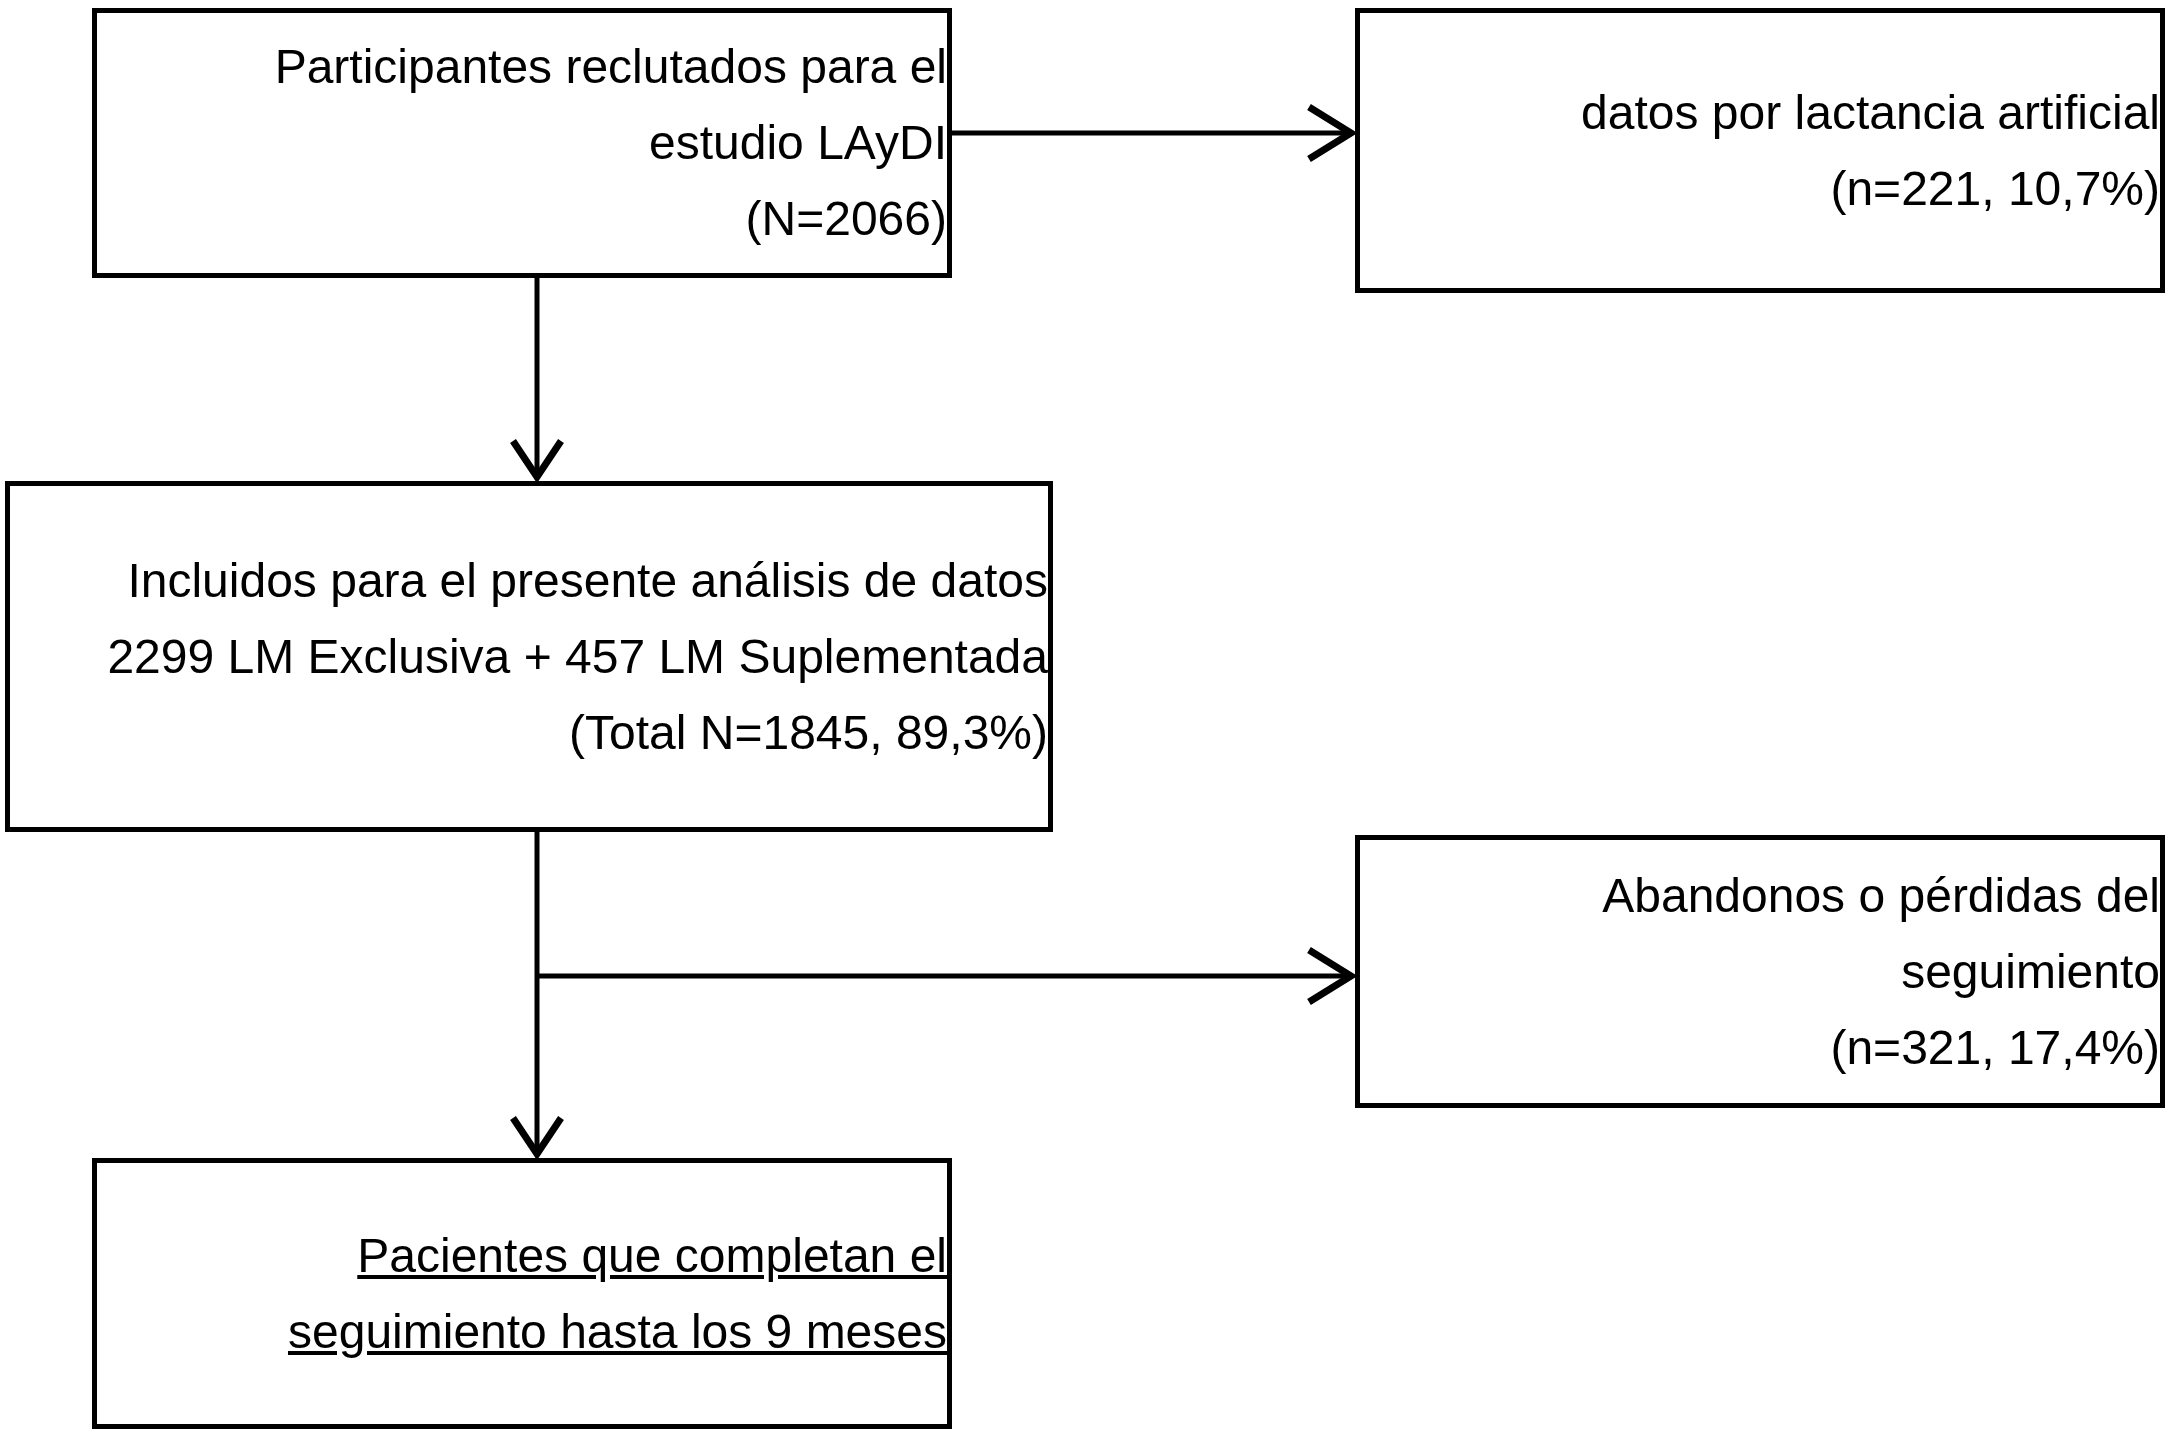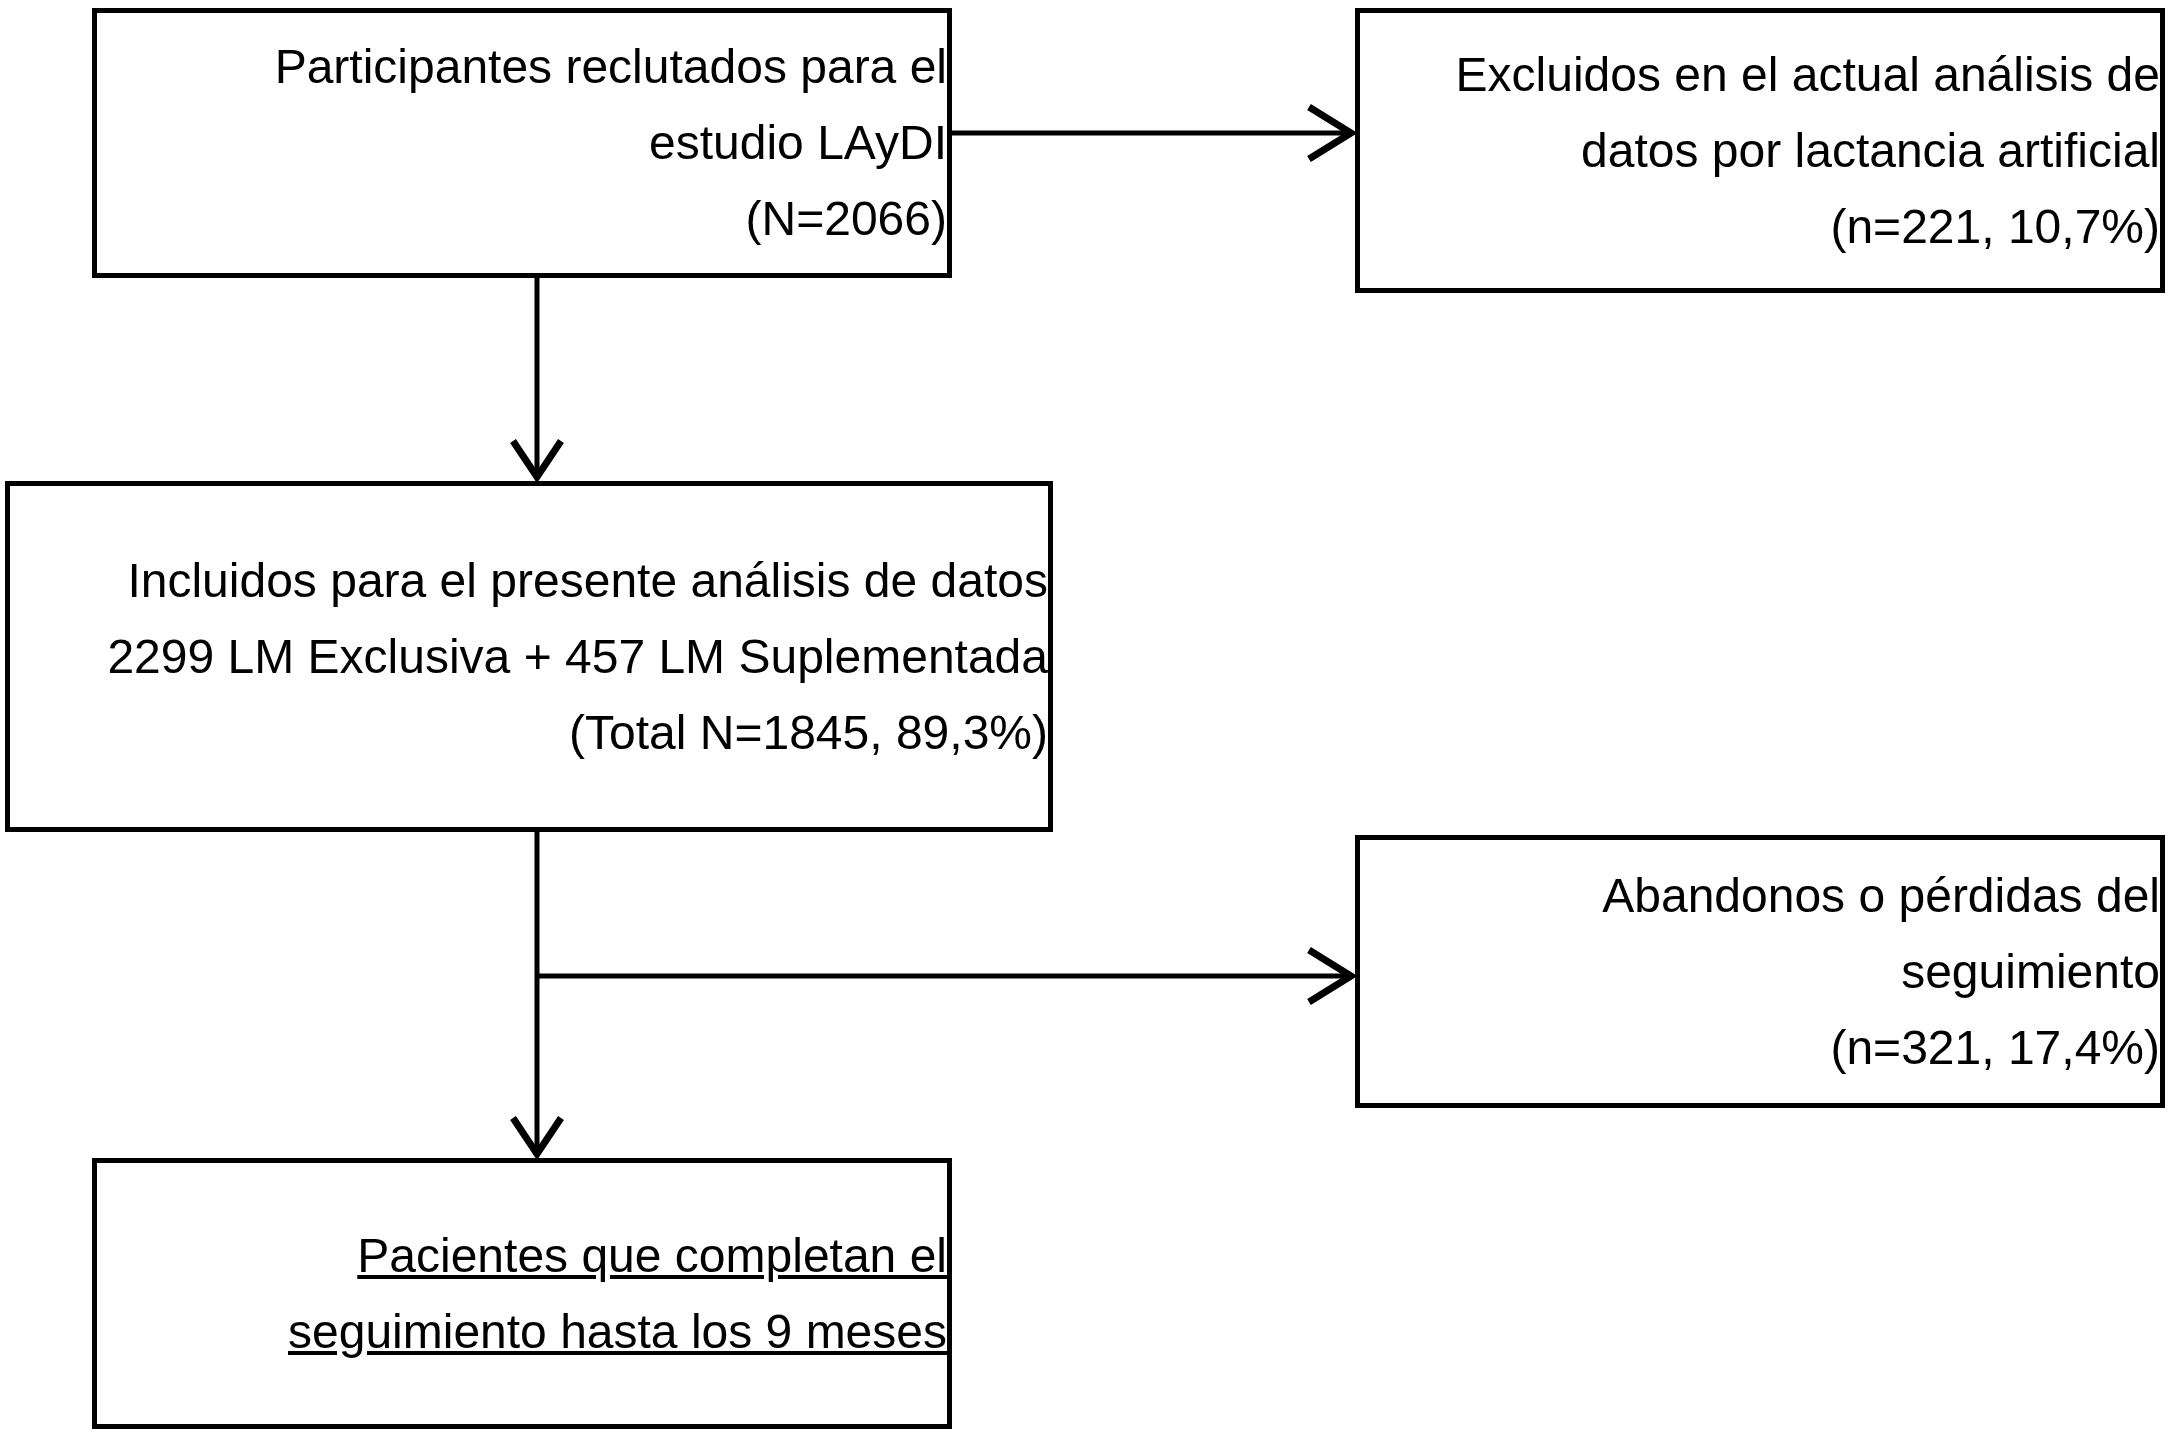--- a/index.html
+++ b/index.html
@@ -73,21 +73,20 @@
     </g>
   </svg>
 
   <div class="box" style="left:92px; top:8px; width:860px; height:270px;">
     <div class="tline">Participantes reclutados para el</div>
     <div class="tline">estudio LAyDI</div>
     <div class="tline">(N=2066)</div>
   </div>
 
   <div class="box" style="left:1355px; top:8px; width:810px; height:285px;">
-    <div class="tline">Excluidos en el actual análisis de</div>
     <div class="tline">datos por lactancia artificial</div>
     <div class="tline">(n=221, 10,7%)</div>
   </div>
 
   <div class="box" style="left:5px; top:481px; width:1048px; height:351px;padding-left:16px;">
     <div class="tline">Incluidos para el presente análisis de datos</div>
     <div class="tline">2299 LM Exclusiva + 457 LM Suplementada</div>
     <div class="tline">(Total N=1845, 89,3%)</div>
   </div>
 

